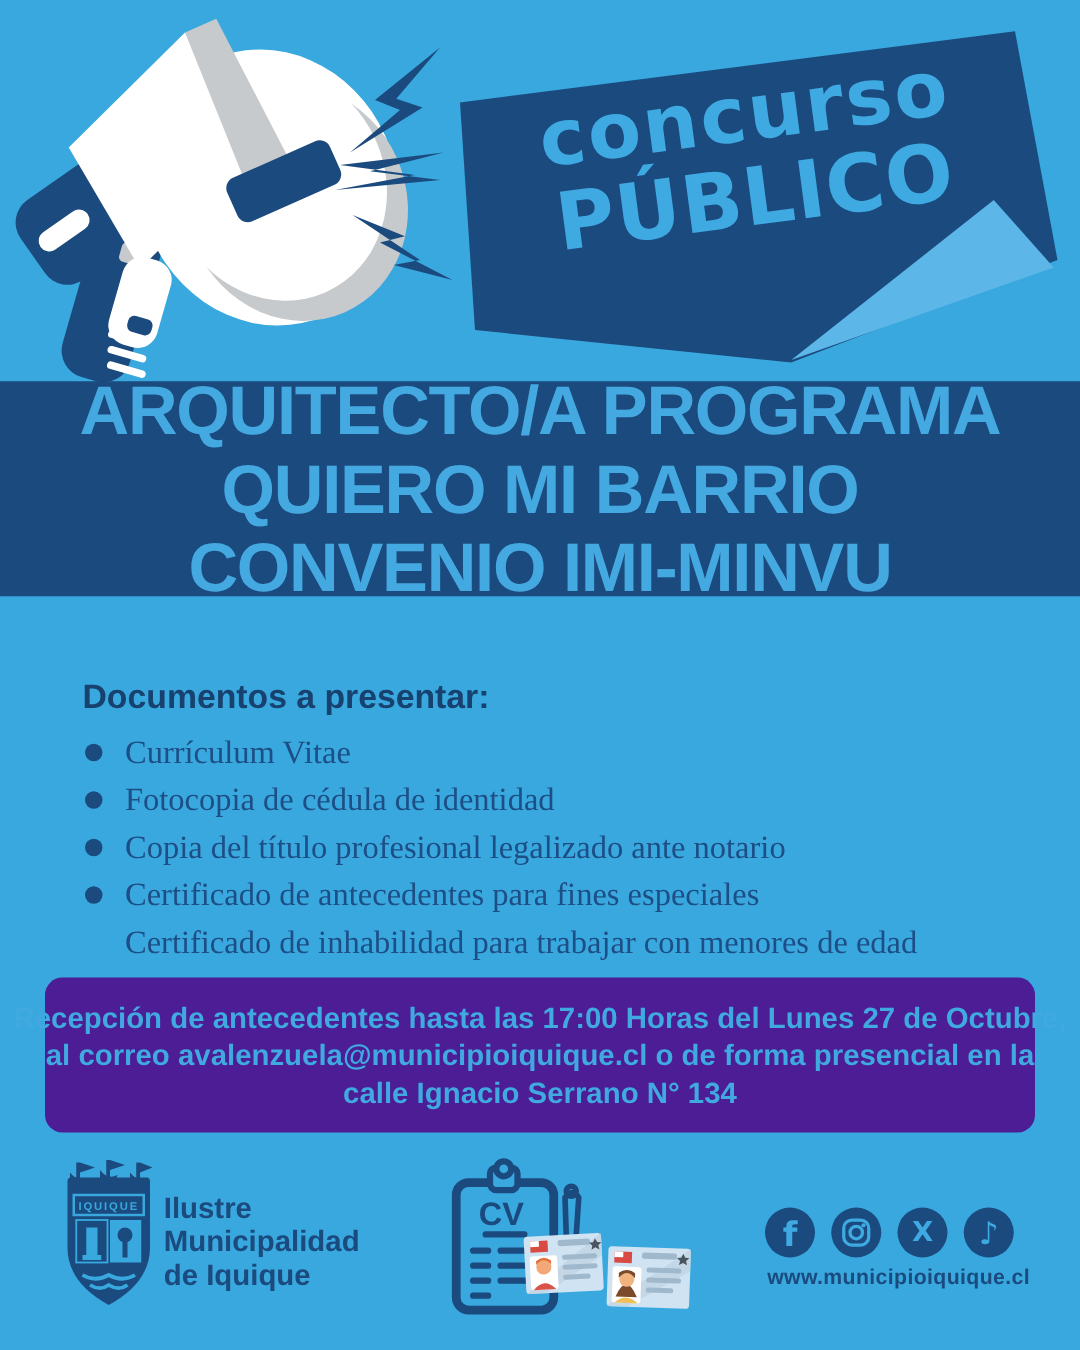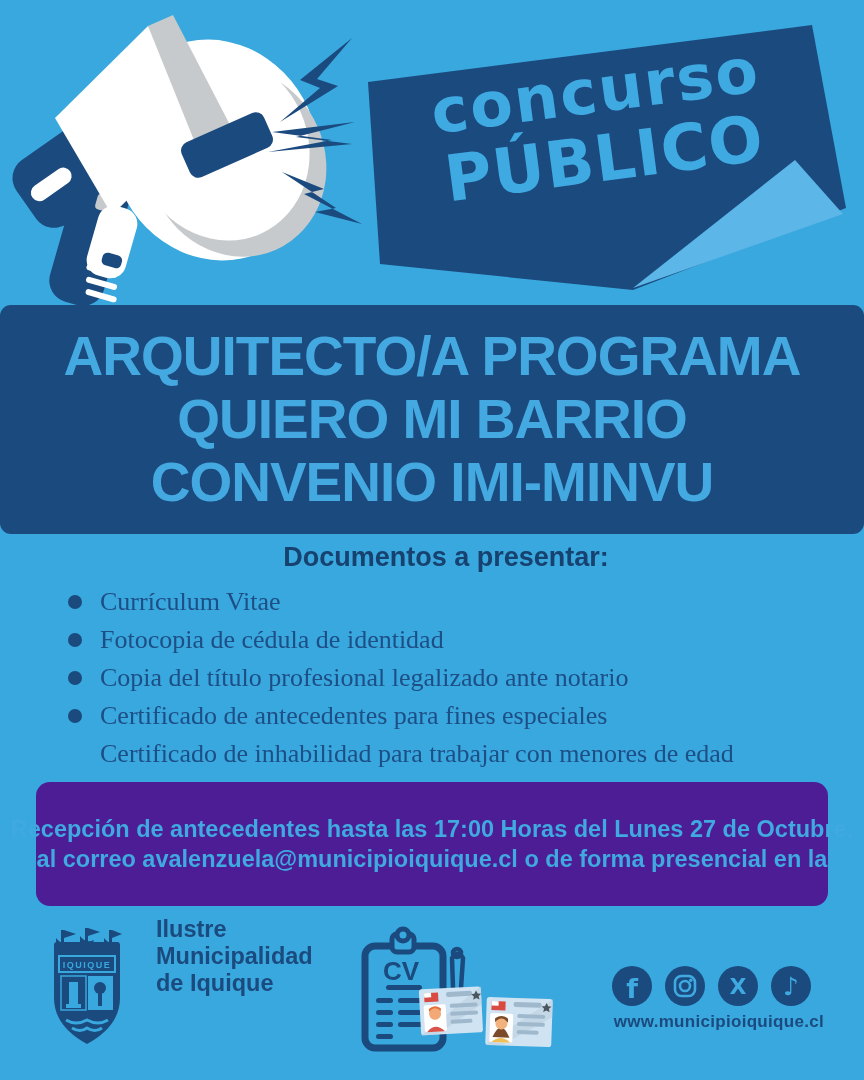--- a/index.html
+++ b/index.html
@@ -17,33 +17,33 @@
     position:absolute; left:386px; top:58px; width:428px;
     transform:rotate(-7.5deg);
     text-align:center; color:#3fa9e2; font-weight:bold;
     font-family:"DejaVu Sans", sans-serif;
   }
   .banner-text .w1{font-size:62px; line-height:66px; letter-spacing:2px;}
   .banner-text .w2{font-size:64px; line-height:70px; letter-spacing:1px;}
 
   
   .title-band{
-    position:absolute; left:0; top:305px; width:864px; height:229px;
+    position:absolute; left:0; top:305px; width:864px; height:172px;
     background:#1b4a7e; display:flex; flex-direction:column;
-    align-items:center; justify-content:center;border-radius:11px;
+    align-items:center; justify-content:center;
   }
   .title-band div{
     color:#44a9e0; font-weight:bold; font-size:55px; line-height:63px;
     letter-spacing:-1px; white-space:nowrap;
   }
 
   
   .documents{position:absolute; left:66px; top:542px; width:760px;}
   .documents h2{
-    margin:0 0 10px 0; font-size:27px; color:#17416f; font-weight:bold;text-align:center;
+    margin:0 0 10px 0; font-size:27px; color:#17416f; font-weight:bold;
   }
   .documents ul{list-style:none; margin:0; padding:0;font-family:Liberation Serif, serif;}
   .documents li{
     position:relative; padding-left:34px; font-size:26px; color:#1d4e86;
     line-height:38px; white-space:nowrap;
   }
   .documents li .dot{
     position:absolute; left:2px; top:12px; width:14px; height:14px;
     border-radius:50%; background:#1b4a7e;
   }
@@ -55,21 +55,21 @@
     background:#4c1d95; border-radius:14px;
     display:flex; flex-direction:column; align-items:center; justify-content:center;
   }
   .reception div{
     color:#3fa9e0; font-weight:bold; font-size:23.5px; line-height:30px;
     white-space:nowrap;
   }
 
   
   .logo-svg{position:absolute; left:50px; top:926px;}
-  .org-name{position:absolute; left:131px; top:916px;margin-left:25px;}
+  .org-name{position:absolute; left:131px; top:953px;}
   .org-name div{
     color:#1b4a7e; font-weight:bold; font-size:23.5px; line-height:27px;
   }
   .cv-art{position:absolute; left:348px; top:922px;}
 
   .social{position:absolute; left:612px; top:966px; width:200px;
     display:flex; gap:13px;}
   .social .circle{
     width:40px; height:40px; border-radius:50%; background:#1b4a7e;
     display:flex; align-items:center; justify-content:center;
@@ -155,20 +155,21 @@
       <li>
         
         <span>Certificado de inhabilidad para trabajar con menores de edad</span>
       </li>
     </ul>
   </section>
 
   <div class="reception">
     <div>Recepción de antecedentes hasta las 17:00 Horas del Lunes 27 de Octubre,</div>
     <div>al correo avalenzuela@municipioiquique.cl o de forma presencial en la</div>
+    <div>calle Ignacio Serrano N° 134</div>
   </div>
 
   <svg class="logo-svg" width="74" height="120" viewBox="0 0 74 120">
 
     <g fill="#1b4a7e">
       <rect x="4" y="16" width="66" height="10" rx="3"></rect>
       <rect x="11" y="4" width="3" height="14"></rect>
       <rect x="35" y="2" width="3" height="16"></rect>
       <rect x="59" y="4" width="3" height="14"></rect>
       <polygon points="14,4 26,8 14,12"></polygon>

